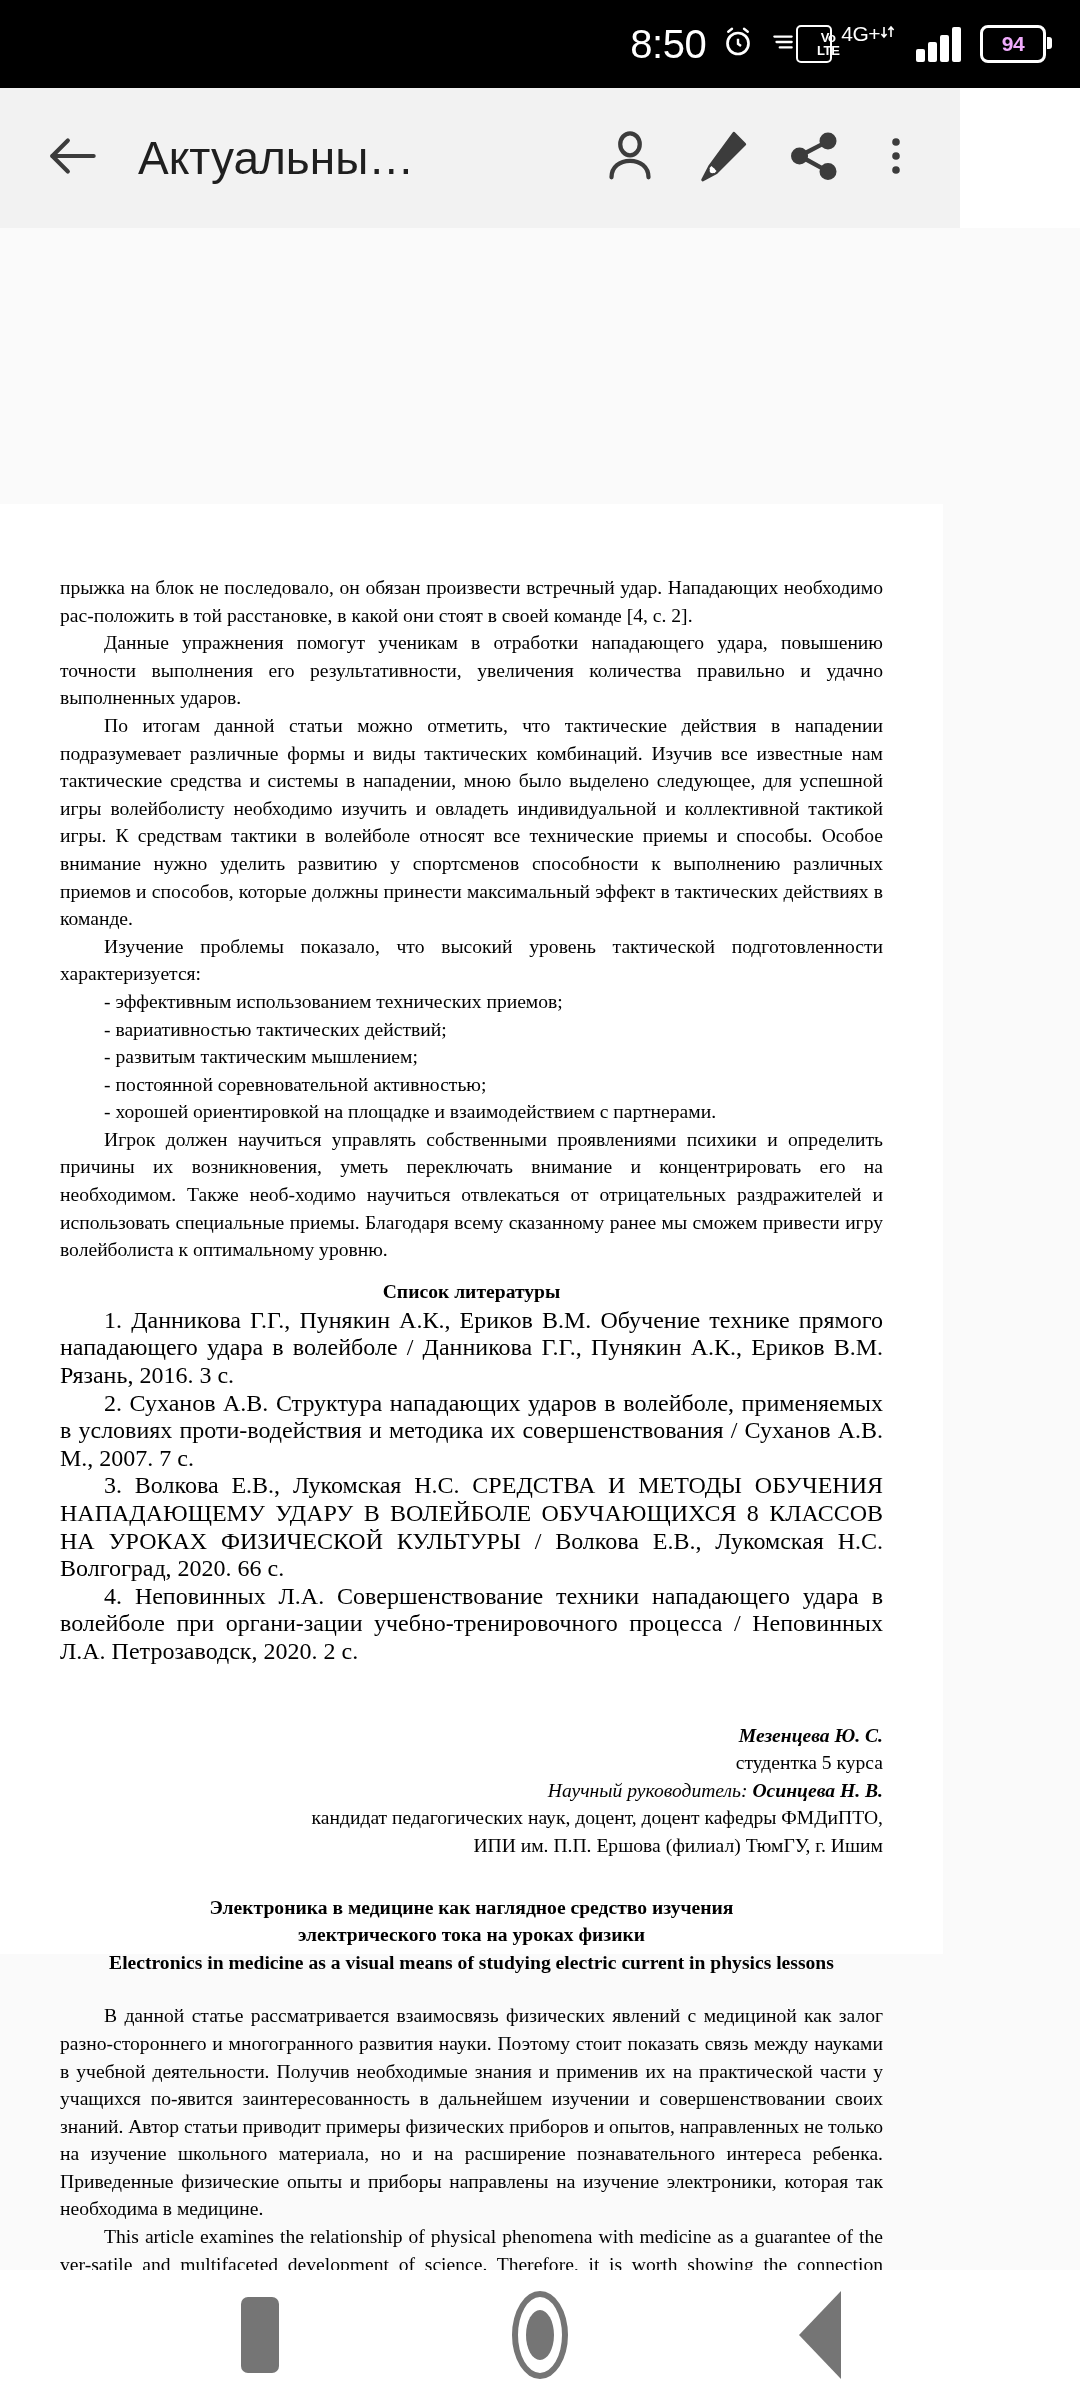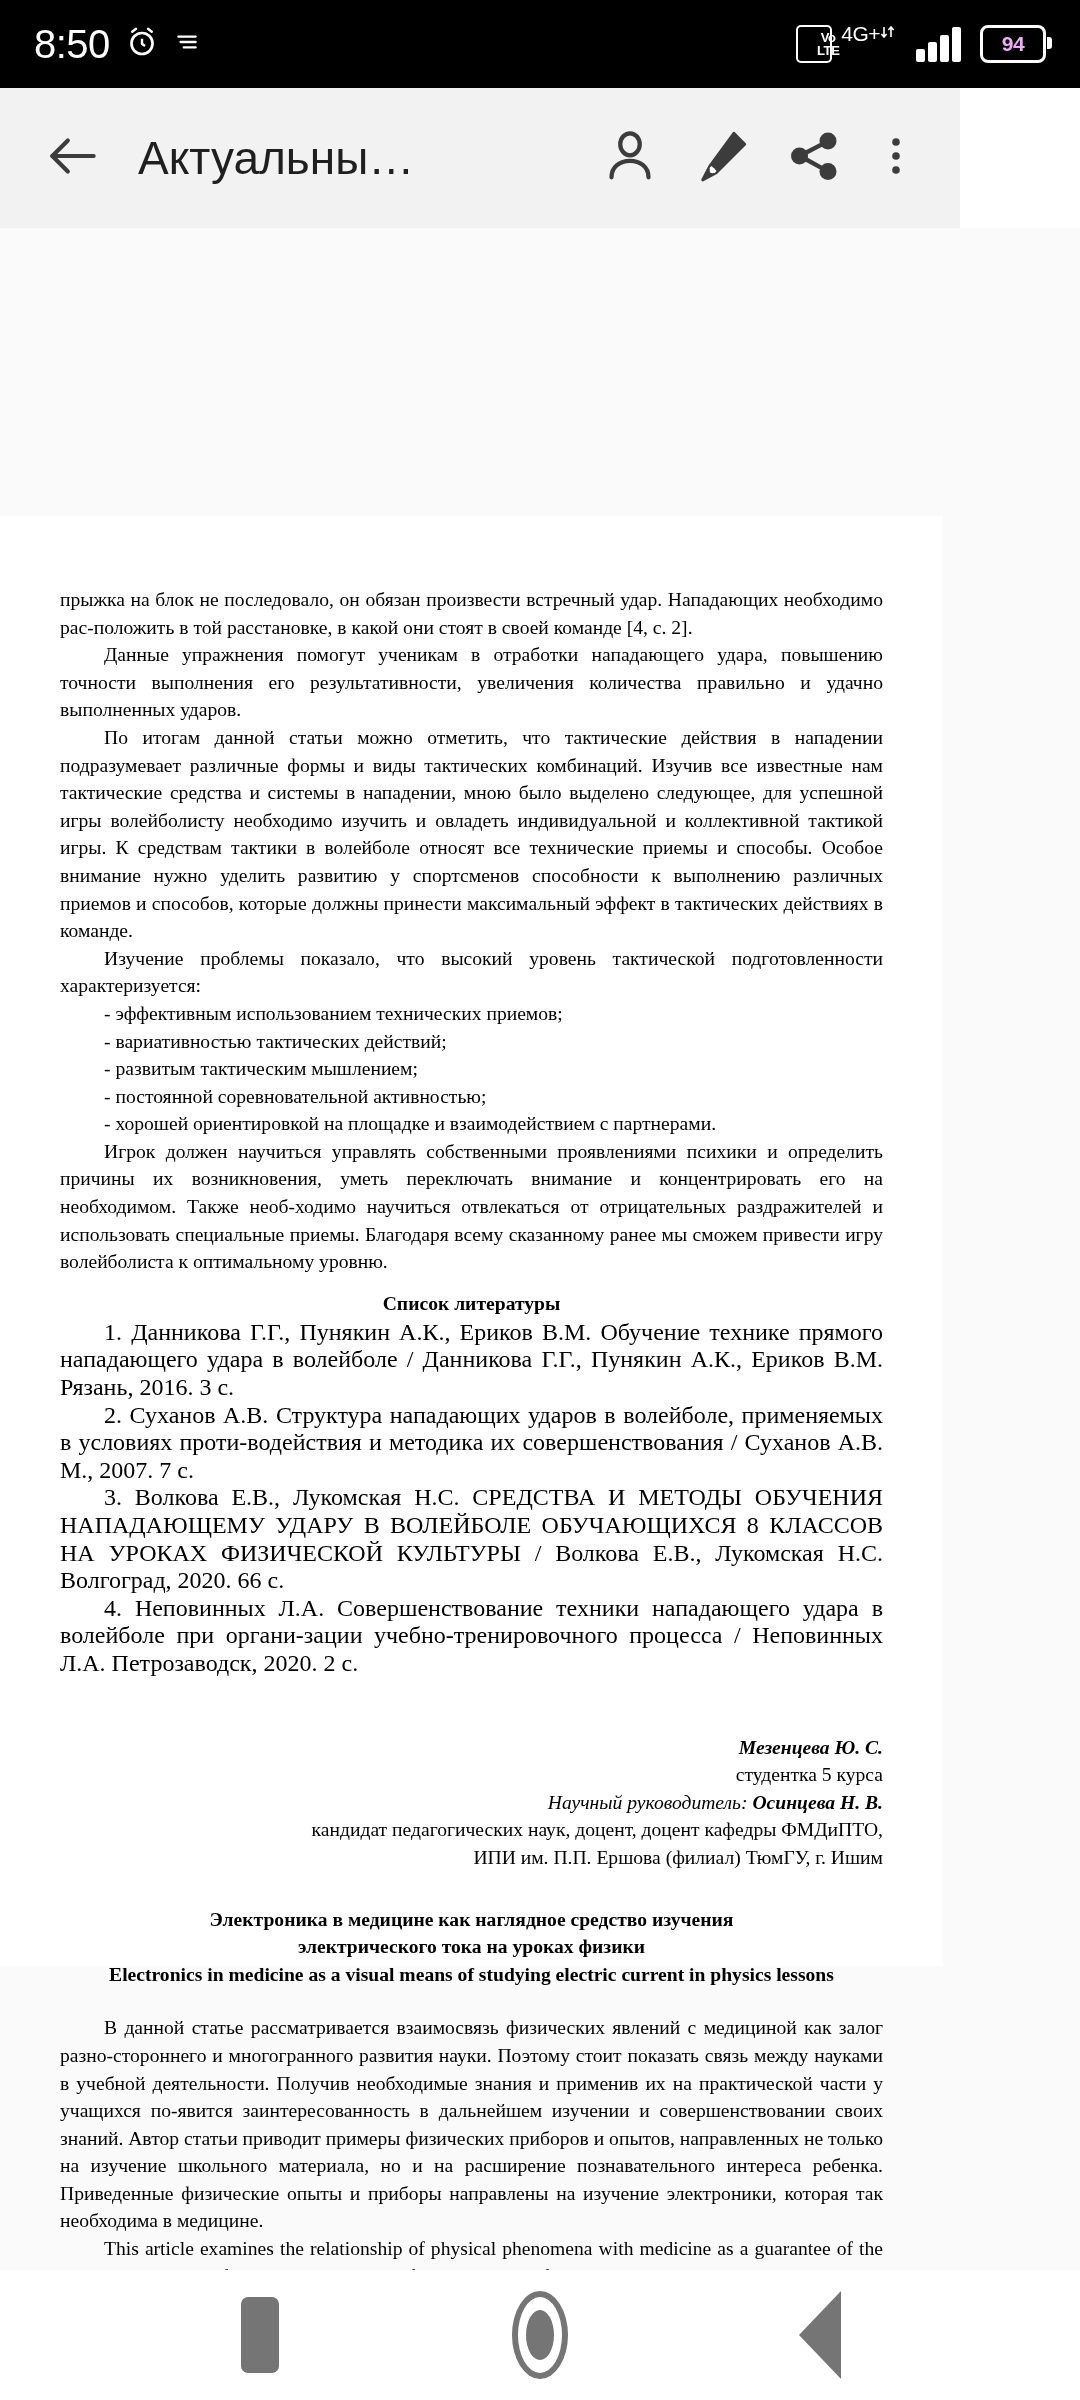--- a/index.html
+++ b/index.html
@@ -17,21 +17,21 @@
 
   
   .status-bar {
     position: absolute;
     top: 0; left: 0;
     width: 1080px;
     height: 88px;
     background: #000000;
     display: flex;
     align-items: center;
-    justify-content: space-between;
+    justify-content: flex-end;
     padding: 0 34px;
     box-sizing: border-box;
     color: #ffffff;
   }
   .status-left {
     display: flex;
     align-items: center;
     gap: 14px;
   }
   .status-clock {
@@ -148,21 +148,21 @@
   .viewer {
     position: absolute;
     top: 228px; left: 0;
     width: 1080px;
     height: 2042px;
     background: #fafafa;
     overflow: hidden;
   }
   .page {
     position: absolute;
-    top: 288px;
+    top: 276px;
     left: 0;
     width: 943px;
     height: 1450px;
     background: #ffffff;
     box-sizing: border-box;
     padding: 70px 60px 20px 60px;
     font-family: "Liberation Serif", serif;
     color: #000000;
   }
   .doc-p {

